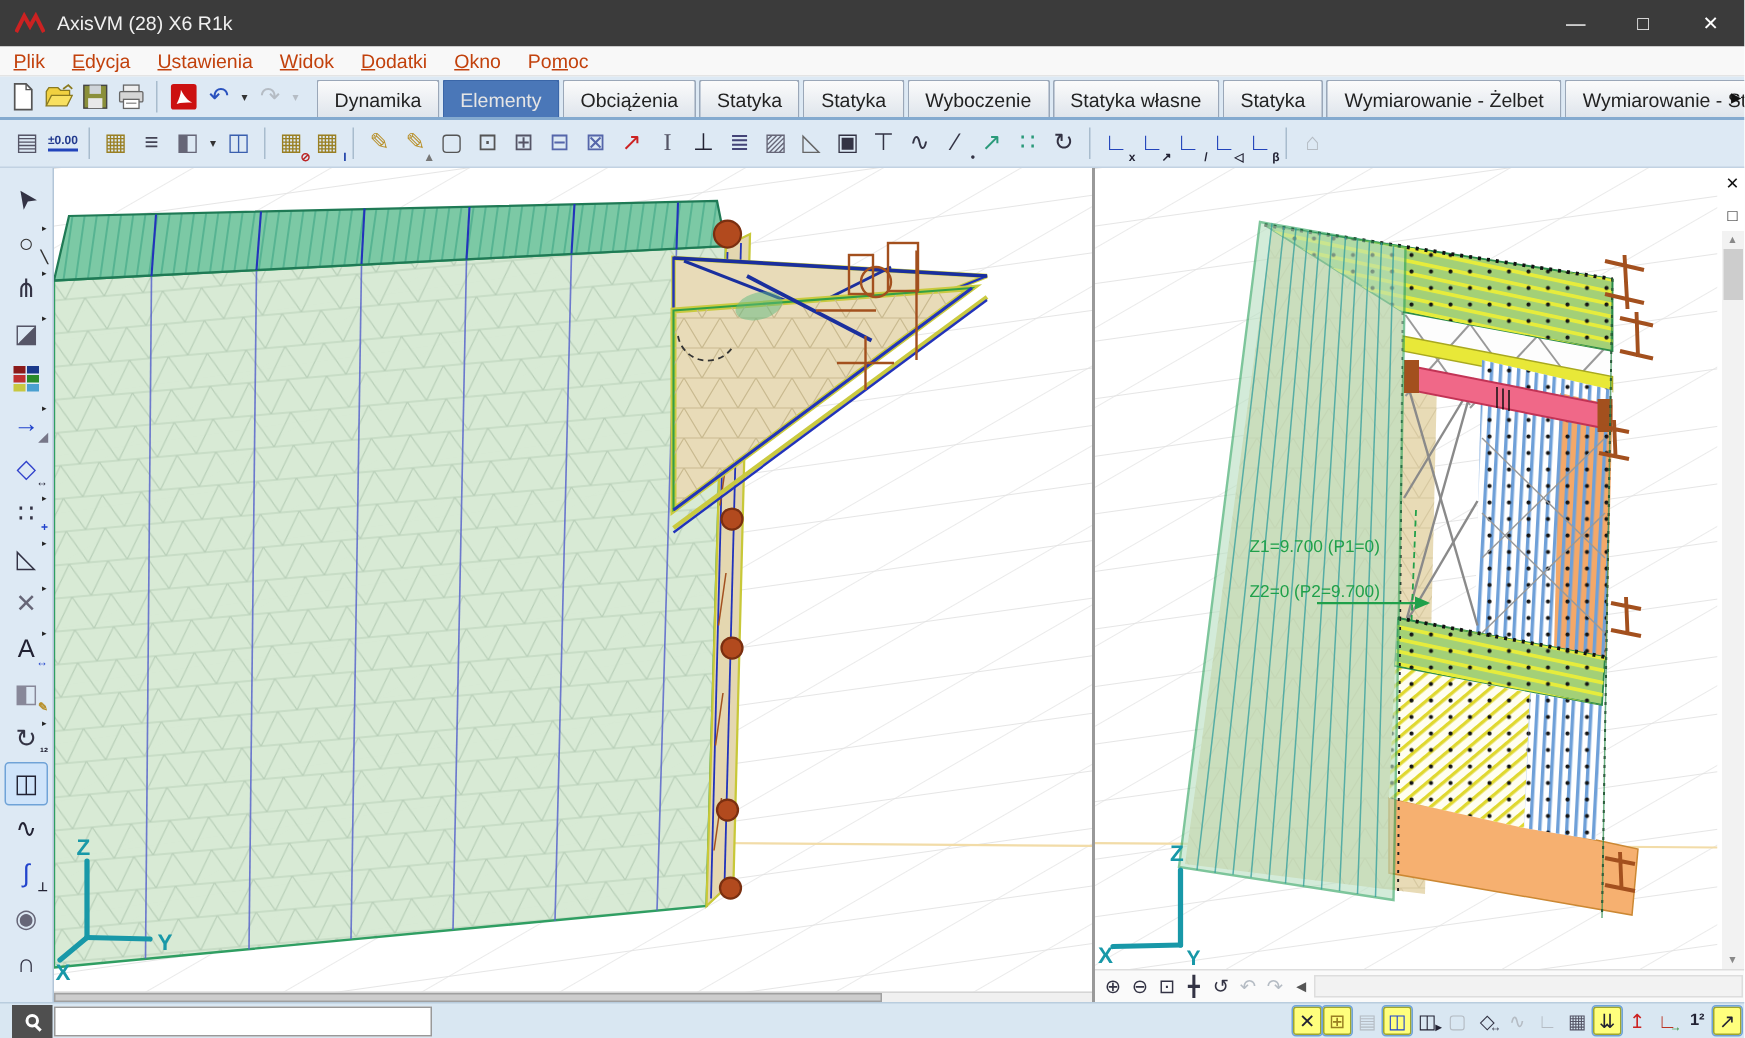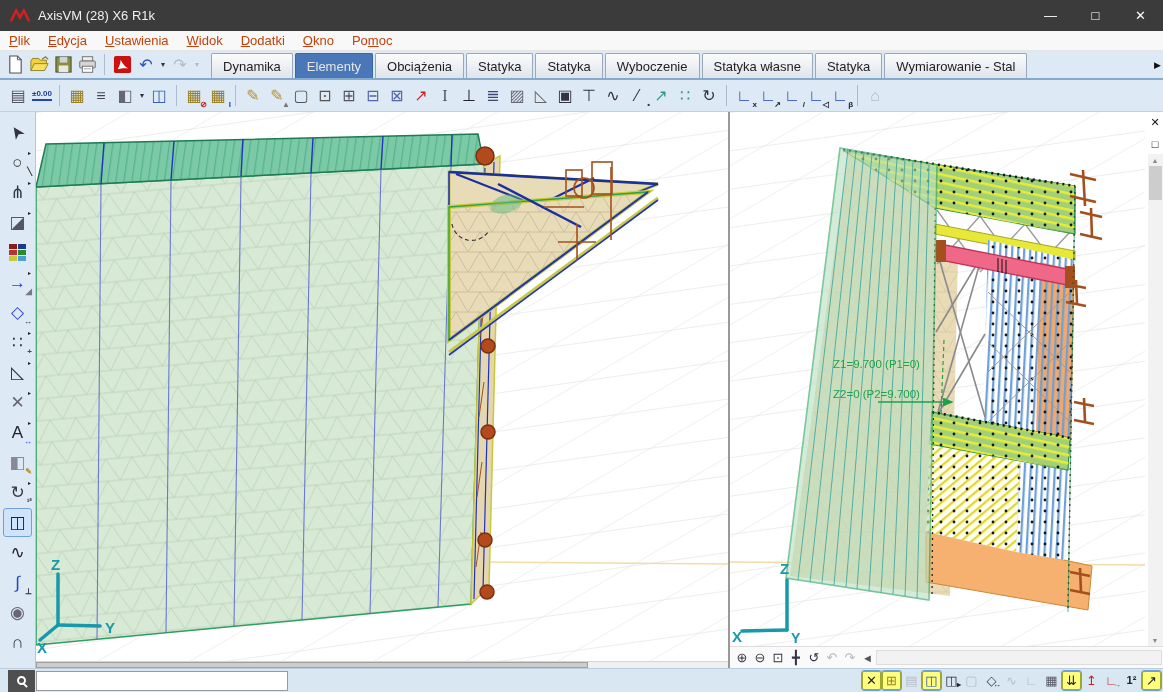--- a/index.html
+++ b/index.html
@@ -149,20 +149,21 @@
       </div>
     <div class="tabs" id="tabs">
         <span class="tab">Dynamika</span>
         <span class="tab active">Elementy</span>
         <span class="tab">Obciążenia</span>
         <span class="tab">Statyka</span>
         <span class="tab">Statyka</span>
         <span class="tab">Wyboczenie</span>
         <span class="tab">Statyka własne</span>
         <span class="tab">Statyka</span>
+        <span class="tab">Wymiarowanie - Żelbet</span>
         <span class="tab">Wymiarowanie - Stal</span>
       </div>
     <span class="tab-overflow">▶</span>
   </div>
 
   <div class="toolbar2" id="toolbar2">
       <span class="icon">
         <span class="glyph" style="color: rgb(85, 85, 102);">▤</span>
       </span>
       <span class="icon">

